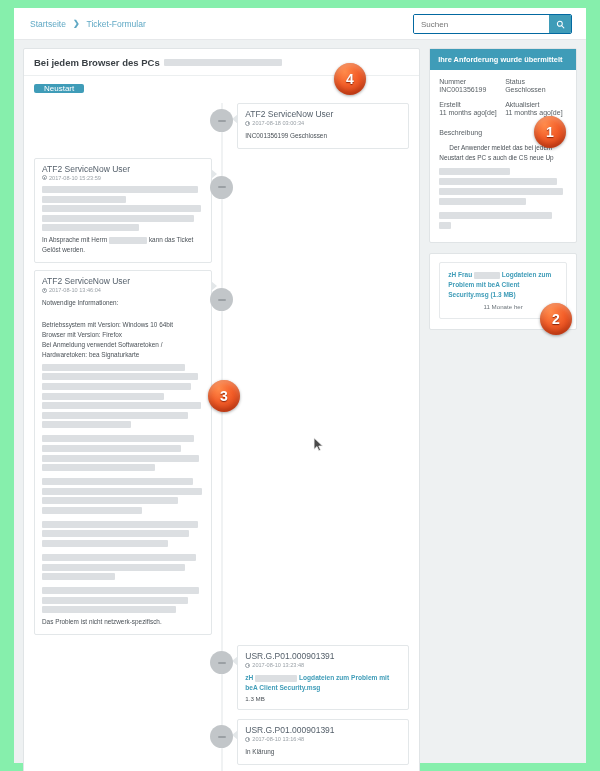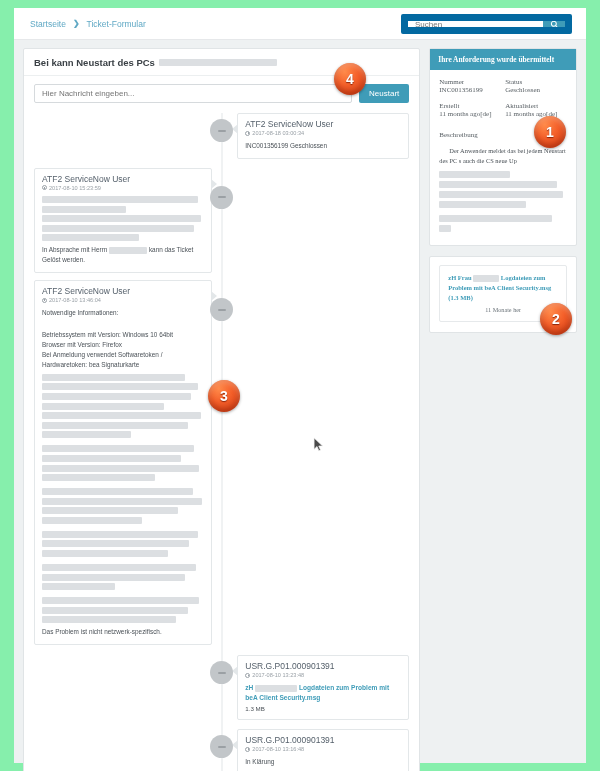--- a/index.html
+++ b/index.html
@@ -28,21 +28,21 @@
     display: flex; align-items: center; gap: 7px;
     margin-left: 16px;
     font-size: 8.5px; color: #5fa8c4;
   }
   .breadcrumb a { color: #5fa8c4; text-decoration: none; }
   .bc-sep { color: #5fa8c4; font-size: 8px; font-weight: bold; }
   .bc-current { color: #5fa8c4; }
   .search-wrap {
     position: absolute; right: 14px; top: 6px;
     display: flex; height: 20px;
-    border: 7px solid #0369a1; border-radius: 2px;
+    border: 1px solid #0369a1; border-radius: 2px;
     background: #fff; overflow: hidden;
   }
   .search-input {
     width: 135px; border: 0; outline: 0;
     font-size: 8px; color: #9aa2a8;
     padding: 0 7px; font-family: "Liberation Sans", sans-serif;
     background: #fff;
   }
   .search-btn {
     width: 22px; background: #3f9cb8; border: 0;
@@ -52,21 +52,21 @@
   .search-btn svg { display:block; }
   
   .body-area {
     position: absolute; left: 14px; top: 40px;
     width: 572px; height: 723px;
     background: #eef1f2;
     padding: 8px 9px;
   }
   .columns { display: flex; gap: 9px; align-items: flex-start; }
   .col-main { width: 398px; }
-  .col-side { width: 148px; font-family: Liberation Serif, serif; }
+  .col-side { width: 148px; }
 
   
   .main-card {
     background: #ffffff;
     border: 1px solid #e0e4e6;
     border-radius: 2px;
     min-height: 682px;
     position: relative;
   }
   .main-title {
@@ -258,26 +258,25 @@
     </div>
   </div>
 
   <div class="body-area">
     <div class="columns">
 
       <div class="col-main">
         <div class="main-card">
 
           <div class="main-title">
-            <span>Bei kann Neustart des PCs</span>
+            <span>Bei jedem Browser des PCs</span>
             <span class="redact" style="width:118px"></span>
           </div>
 
           <div class="compose">
-            <input class="compose-input" type="text" placeholder="Hier Nachricht eingeben..." style="">
             <button class="btn-send">Neustart</button>
           </div>
 
           <div class="timeline">
             <div class="tl-line"></div>
 
             <div class="tl-row right">
               <div class="tl-dot"></div>
               <div class="tl-card">
                 <div class="tl-author">ATF2 ServiceNow User</div>

